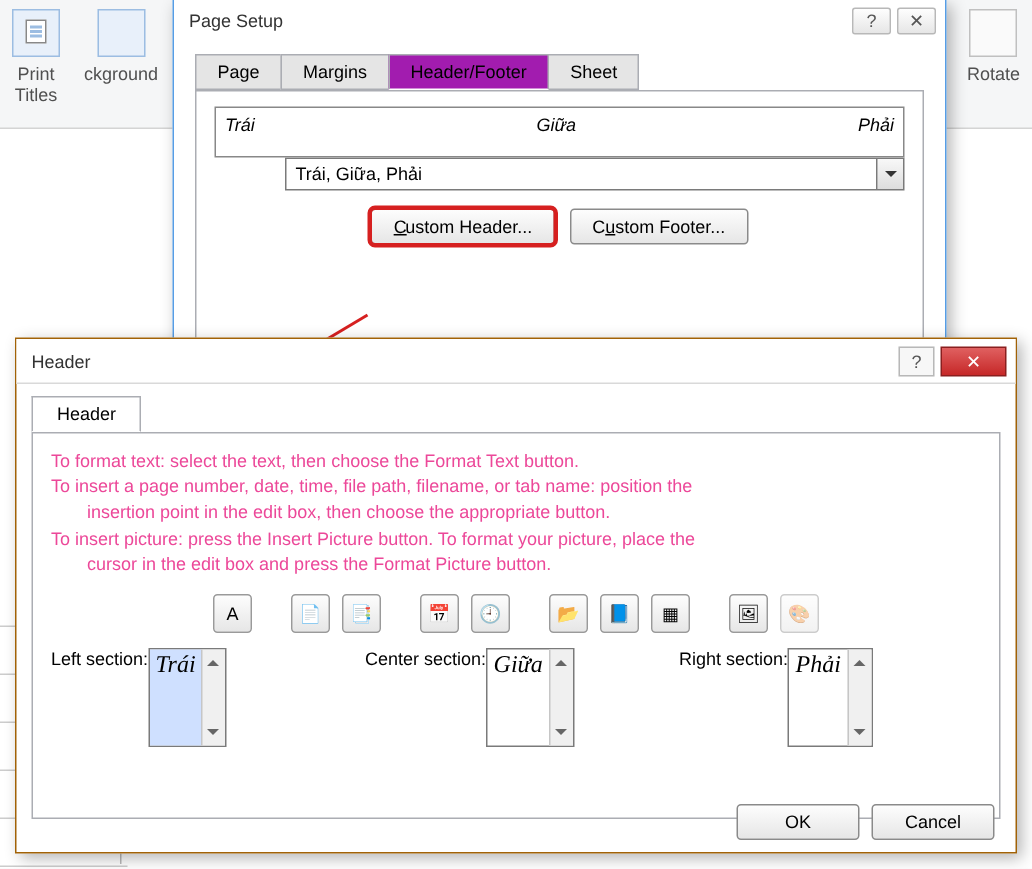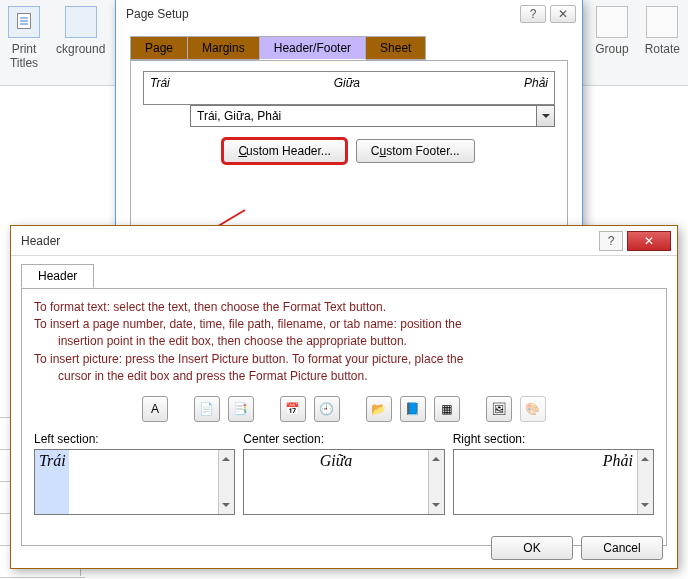--- a/index.html
+++ b/index.html
@@ -18,25 +18,25 @@
 
   
   .dlg { position: absolute; background: #fff; border: 1px solid #569de5; box-shadow: 3px 3px 10px rgba(0,0,0,.3); }
   .titlebar { height: 28px; background: #fff; display: flex; align-items: center; padding: 0 6px 0 10px; border-bottom: 1px solid #e4e4e4; }
   .titlebar .ttl { flex: 1; color: #333; }
   .winbtn { width: 26px; height: 18px; border: 1px solid #b8b8b8; border-radius: 2px; background: linear-gradient(#fefefe,#e6e6e6); margin-left: 4px; display: flex; align-items: center; justify-content: center; color: #555; font-size: 11px; cursor: pointer; }
   .winbtn.close2 { width: 44px; height: 20px; background: linear-gradient(#e06060,#c62828); color: #fff; border: 1px solid #8a1f1f; border-radius: 0; }
   .winbtn.help2 { width: 24px; height: 20px; border-radius: 0; background: #f7f7f7; }
 
   
-  #page-setup { left: 115px; top: 0; width: 468px; height: 260px; border-top: none; }
+  #page-setup { left: 115px; top: 0; width: 516px; height: 260px; border-top: none; }
   #page-setup .titlebar { border-bottom: none; }
   .tabs { display: flex; margin: 8px 14px 0; }
-  .tab { padding: 4px 14px; border: 1px solid #abadb3; background: #c4b5fd; margin-right: -1px; cursor: pointer; position: relative; }
-  .tab.inactive { background: #a16207; }
+  .tab { padding: 4px 14px; border: 1px solid #abadb3; background: #a21caf; margin-right: -1px; cursor: pointer; position: relative; }
+  .tab.inactive { background: #e5e5e5; }
   .tab.active { border-bottom: 1px solid #fff; z-index: 2; }
   .tabpanel { border: 1px solid #abadb3; margin: 0 14px 14px; padding: 10px 12px; height: 186px; position: relative; }
   .preview { border: 1px solid #888; height: 34px; display: flex; justify-content: space-between; padding: 4px 6px; font-style: italic; font-family: "Times New Roman", serif; font-size: 14px; }
   .lbl { display: block; margin: 10px 0 3px; color: #222; }
   .combo { display: flex; border: 1px solid #7a7a7a; height: 22px; background: #fff; margin-left: 47px; }
   .combo span { flex: 1; padding: 3px 6px; }
   .combo .dd { width: 18px; border-left: 1px solid #7a7a7a; background: linear-gradient(#f8f8f8,#ddd); display: flex; align-items: center; justify-content: center; cursor: pointer; }
   .dd::after { content: ""; border: 4px solid transparent; border-top-color: #333; margin-top: 3px; }
   .btn { display: inline-flex; align-items: center; justify-content: center; height: 24px; padding: 0 14px; background: linear-gradient(#fdfdfd,#e6e6e6); border: 1px solid #8a8a8a; border-radius: 3px; cursor: pointer; }
   .btn-row { display: flex; gap: 10px; justify-content: center; margin-top: 12px; }
@@ -44,28 +44,28 @@
 
   
   .arrow { position: absolute; left: 180px; top: 208px; width: 70px; height: 40px; pointer-events: none; }
 
   
   #hdr-dlg { left: 10px; top: 225px; width: 668px; height: 344px; border: 1px solid #a16207; }
   #hdr-dlg .titlebar { background: #fff; height: 30px; border-bottom: 1px solid #d9d9d9; }
   #hdr-dlg .tabs2 { margin: 8px 10px 0; display: flex; }
   .tab2 { padding: 4px 16px; border: 1px solid #abadb3; border-bottom: 1px solid #fff; background: #fff; position: relative; z-index: 2; }
   .panel2 { border: 1px solid #abadb3; margin: 0 10px 10px; padding: 10px 12px; height: 258px; position: relative; }
-  .instr { line-height: 1.35; color: #7f1d1d; }
+  .instr { line-height: 1.35; color: #ec4899; }
   .instr div { margin-bottom: 1px; }
   .instr .ind { padding-left: 24px; }
   .toolbar { display: flex; gap: 8px; justify-content: center; margin: 12px 0 10px; }
   .toolbar .tb { width: 26px; height: 26px; border: 1px solid #9a9a9a; border-radius: 3px; background: linear-gradient(#fdfdfd,#e6e6e6); display: flex; align-items: center; justify-content: center; cursor: pointer; }
   .toolbar .gap { width: 10px; }
   .sections { display: flex; gap: 8px; }
-  .sec { flex: 1; display: flex; flex-direction: column; }
+  .sec { flex: 1; display: flex; flex-direction: row; }
   .sec-lbl { margin-bottom: 3px; }
   .sec-box { border: 1px solid #7a7a7a; height: 66px; position: relative; display: flex; background: #fff; }
   .sec-ta { flex: 1; padding: 2px 4px; font-family: "Times New Roman", serif; font-style: italic; font-size: 16px; }
   .sec-ta.center { text-align: center; }
   .sec-ta.right { text-align: right; }
   .sec-sb { width: 16px; border-left: 1px solid #c6c6c6; background: #f0f0f0; position: relative; }
   .sec-sb::before, .sec-sb::after { content: ""; position: absolute; left: 3px; border: 4px solid transparent; }
   .sec-sb::before { top: 3px; border-bottom-color: #666; }
   .sec-sb::after { bottom: 3px; border-top-color: #666; }
   .dlg-actions { position: absolute; right: 14px; bottom: 8px; display: flex; gap: 8px; }

